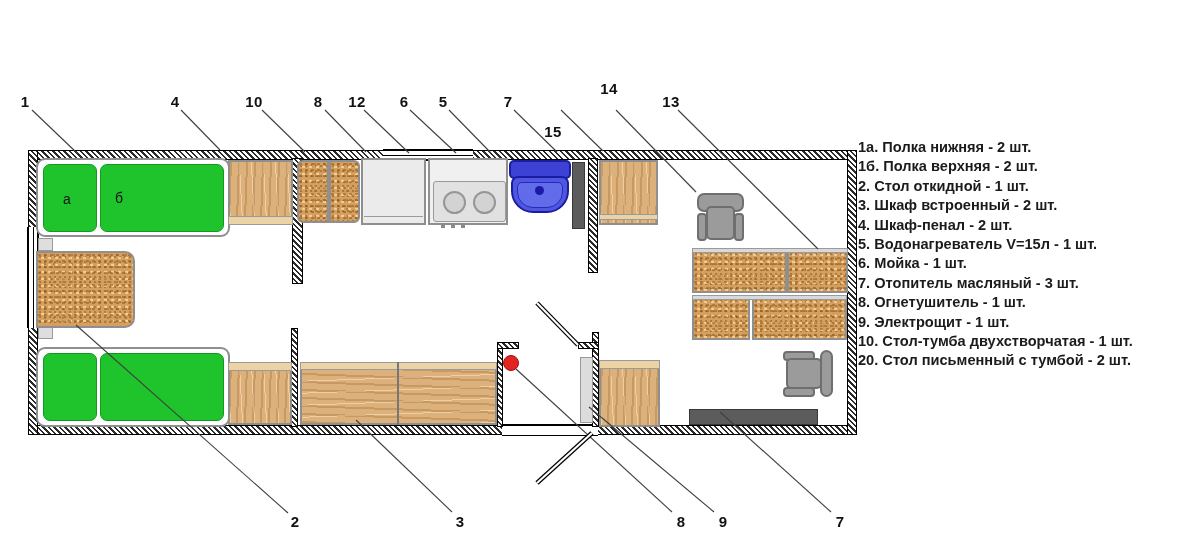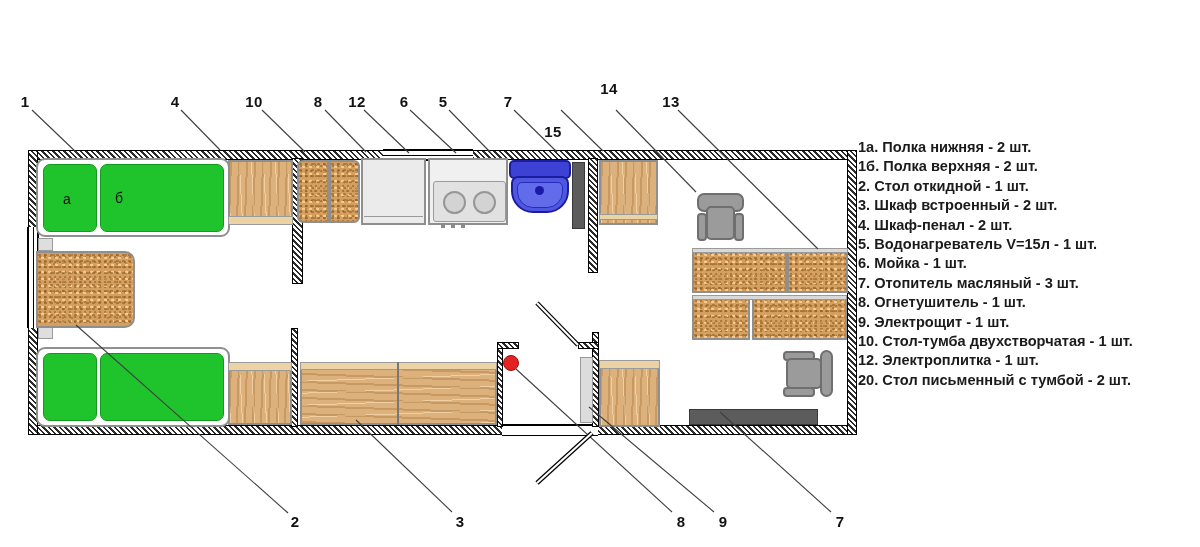--- a/index.html
+++ b/index.html
@@ -216,17 +216,16 @@
       <li>1б. Полка верхняя - 2 шт.</li>
       <li>2. Стол откидной - 1 шт.</li>
       <li>3. Шкаф встроенный - 2 шт.</li>
       <li>4. Шкаф-пенал - 2 шт.</li>
       <li>5. Водонагреватель V=15л - 1 шт.</li>
       <li>6. Мойка - 1 шт.</li>
       <li>7. Отопитель масляный - 3 шт.</li>
       <li>8. Огнетушитель - 1 шт.</li>
       <li>9. Электрощит - 1 шт.</li>
       <li>10. Стол-тумба двухстворчатая - 1 шт.</li>
-      <li>12. Электроплитка - 1 шт.</li>
       <li>20. Стол письменный с тумбой - 2 шт.</li>
     </ul>
 
 </div>
 
 </body></html>

